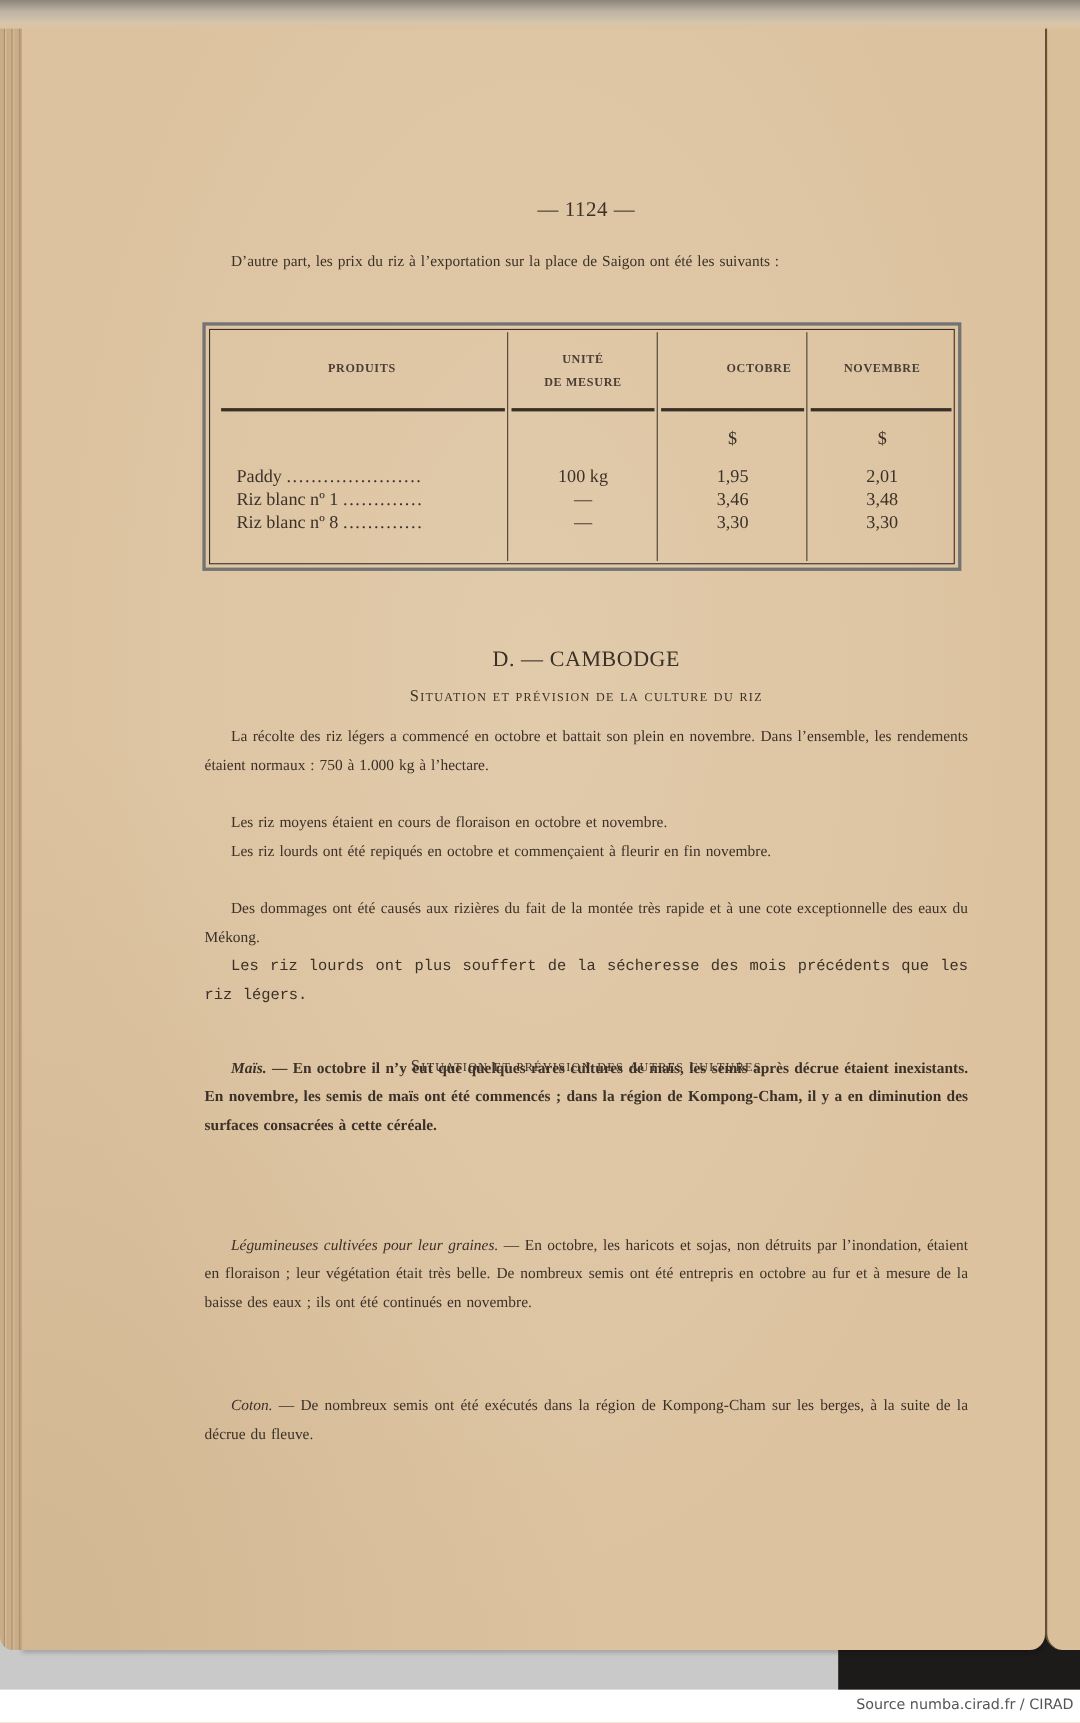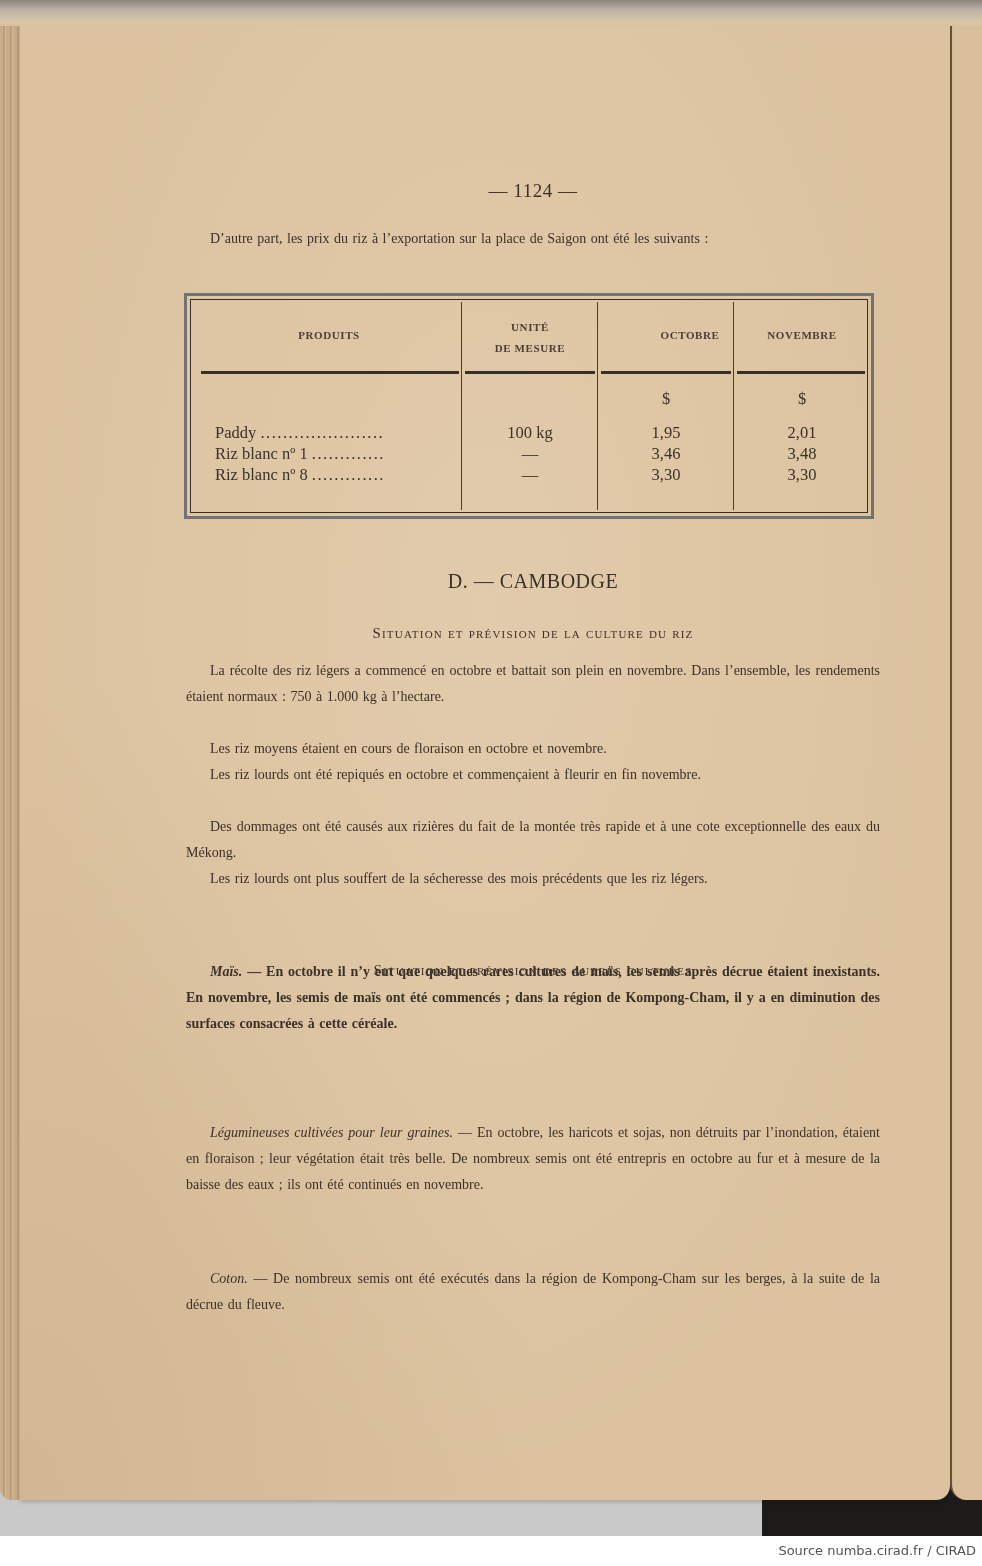--- a/index.html
+++ b/index.html
@@ -70,21 +70,21 @@
       position: absolute; top: 75px; height: 3px; background: #3a2f27;
     }
     .cell {
       position: absolute; font-size: 16.5px; color: #3b3129; line-height: 21px;
     }
     .cell.num { text-align: center; }
     .leader { letter-spacing: 1.5px; }
     
     .section-title {
       position: absolute; left: 0; width: 694px; text-align: center;
-      font-size: 20px; letter-spacing: 0.5px;
+      font-size: 20px; letter-spacing: 0.5px; margin-top: 18px;
     }
     .smallcaps-title {
       position: absolute; left: 0; width: 694px; text-align: center;
       font-size: 15px; font-variant: small-caps; letter-spacing: 1.2px;
     }
     .para {
       position: absolute; left: 0; width: 694px;
       font-size: 14px; line-height: 26px; text-align: justify;
       text-indent: 24px; word-spacing: 1px; margin: 0;
     }
@@ -146,21 +146,21 @@
   </div>
 
   <div class="section-title" style="top:400px;">D. — CAMBODGE</div>
 
   <div class="smallcaps-title" style="top:455px;">Situation et prévision de la culture du riz</div>
 
   <p class="para" style="top:488px;">La récolte des riz légers a commencé en octobre et battait son plein en novembre. Dans l’ensemble, les rendements étaient normaux : 750 à 1.000 kg à l’hectare.</p>
   <p class="para" style="top:566px;">Les riz moyens étaient en cours de floraison en octobre et novembre.</p>
   <p class="para" style="top:592px;">Les riz lourds ont été repiqués en octobre et commençaient à fleurir en fin novembre.</p>
   <p class="para" style="top:644px;">Des dommages ont été causés aux rizières du fait de la montée très rapide et à une cote exceptionnelle des eaux du Mékong.</p>
-  <p class="para" style="top:696px;">Les riz lourds ont plus souffert de la sécheresse des mois précédents que les riz légers.</p>
+  <p class="para" style="top:696px;font-family:Liberation Mono, monospace;">Les riz lourds ont plus souffert de la sécheresse des mois précédents que les riz légers.</p>
 
   <div class="smallcaps-title" style="top:792px;">Situation et prévision des autres cultures</div>
 
   <p class="para" style="top:789px;font-weight:bold;"><i>Maïs.</i><span> — En octobre il n’y eut que quelques rares cultures de maïs, les semis après décrue étaient inexistants. En novembre, les semis de maïs ont été commencés ; dans la région de Kompong-Cham, il y a en diminution des surfaces consacrées à cette céréale.</span></p>
 
   <p class="para" style="top:950px;"><i>Légumineuses cultivées pour leur graines.</i><span> — En octobre, les haricots et sojas, non détruits par l’inondation, étaient en floraison ; leur végétation était très belle. De nombreux semis ont été entrepris en octobre au fur et à mesure de la baisse des eaux ; ils ont été continués en novembre.</span></p>
 
   <p class="para" style="top:1096px;"><i>Coton.</i><span> — De nombreux semis ont été exécutés dans la région de Kompong-Cham sur les berges, à la suite de la décrue du fleuve.</span></p>
 </div>
 

